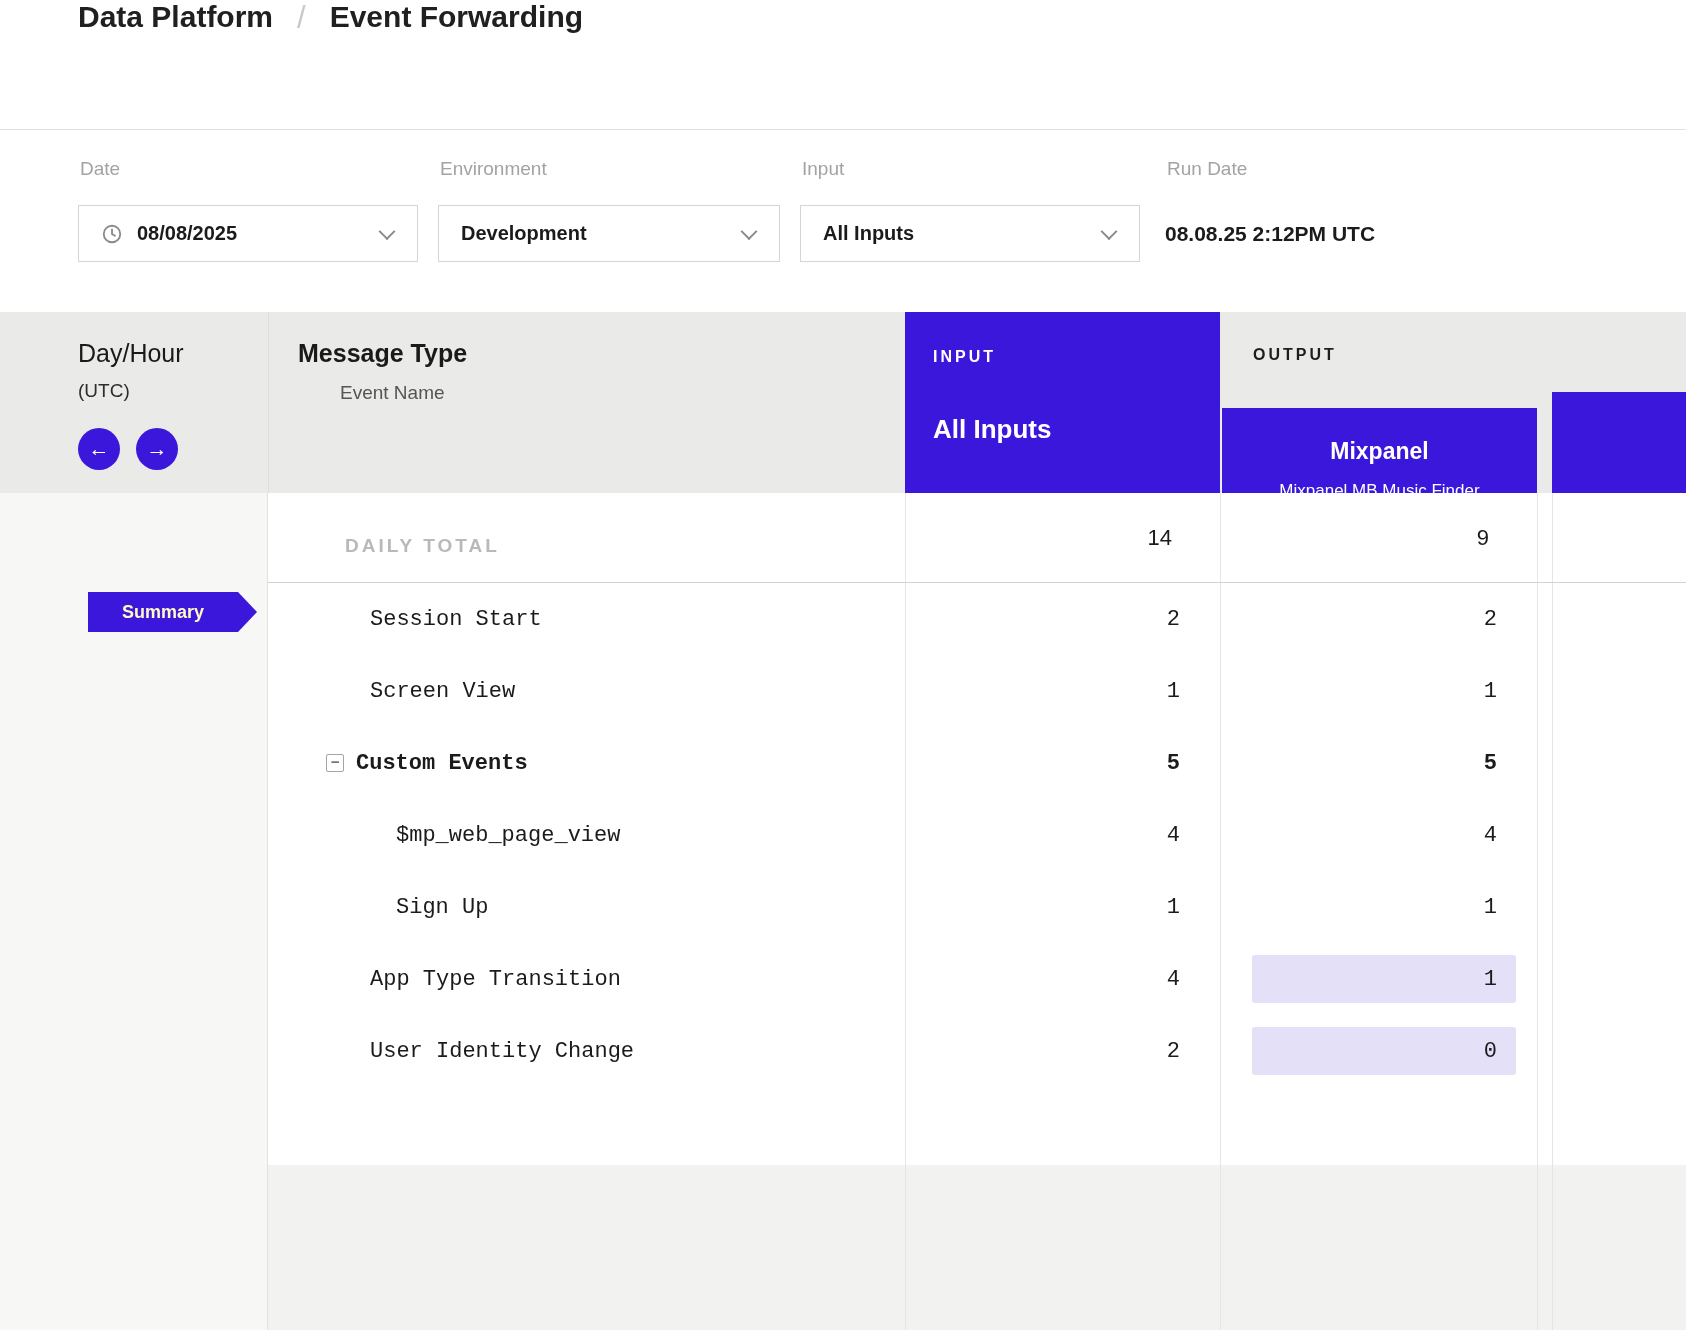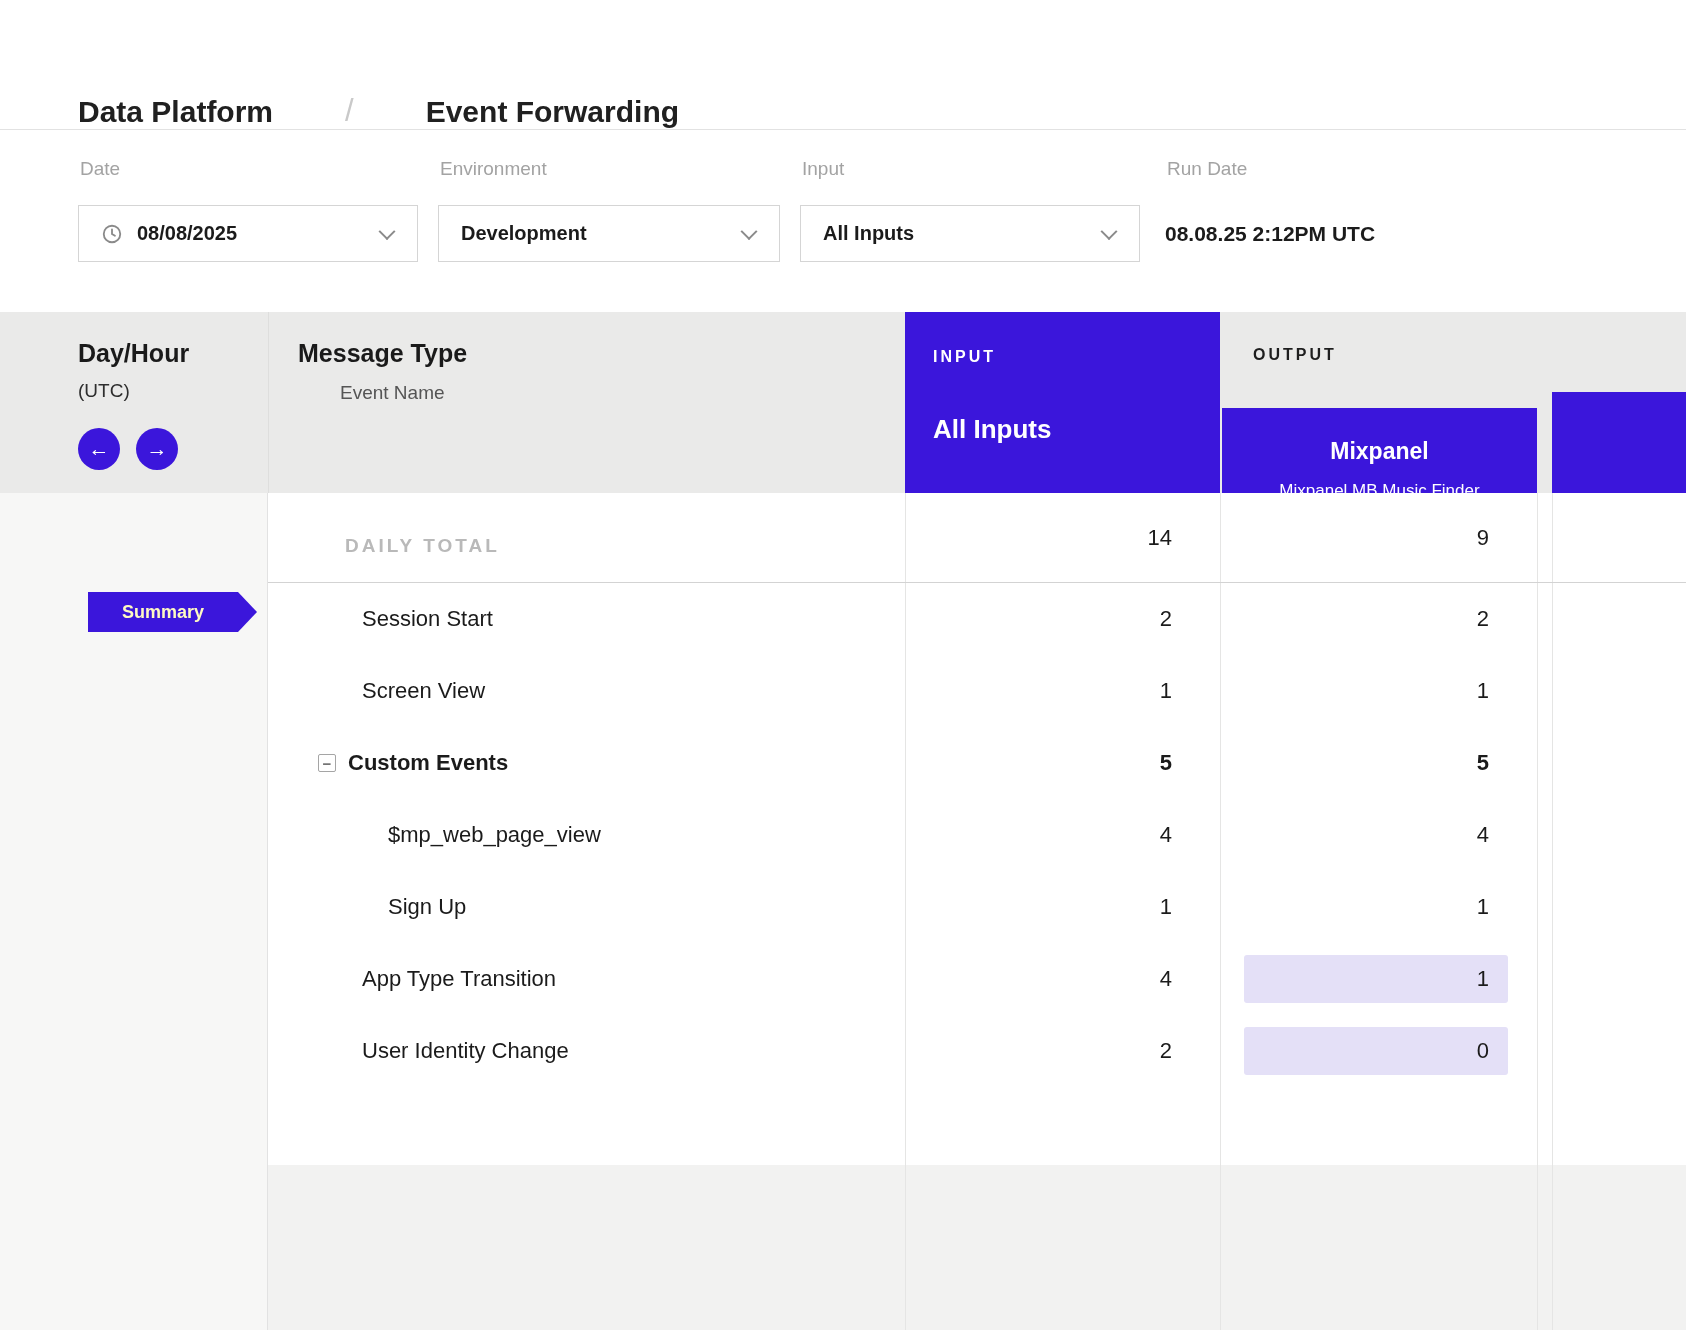--- a/index.html
+++ b/index.html
@@ -7,21 +7,21 @@
     --highlight:#E4E0F7;
     --header-bg:#EAEAE9;
     --panel-bg:#F7F7F6;
     --footer-bg:#F2F2F1;
   }
   *{box-sizing:border-box;margin:0;padding:0;}
   body{font-family:"Liberation Sans","DejaVu Sans",sans-serif;background:#fff;}
   .page{position:relative;width:1686px;height:1330px;overflow:hidden;background:#fff;}
 
   
-  .topbar{height:130px;border-bottom:1px solid #E2E2E2;display:flex;align-items:flex-end;padding-left:78px;background:#fff;gap:48px;}
+  .topbar{height:130px;border-bottom:1px solid #E2E2E2;display:flex;align-items:flex-start;padding-left:78px;background:#fff;}
   .crumb{font-size:30px;font-weight:600;color:#202020;}
   .crumb-sep{font-size:31px;color:#C9C9C9;font-weight:400;margin:0 24px;}
 
   
   .filterbar{position:relative;height:182px;background:#fff;}
   .fgroup{position:absolute;top:0;}
   .fgroup .flabel{position:absolute;top:28px;left:2px;font-size:19px;color:#A3A3A3;}
   .fgroup .fcontrol{position:absolute;top:75px;left:0;height:57px;display:flex;align-items:center;}
   .g-date{left:78px;width:340px;}
   .g-env{left:438px;width:342px;}
@@ -29,21 +29,21 @@
   .g-run{left:1165px;width:340px;}
   .dropdown{width:100%;border:1px solid #D5D5D5;border-radius:0;background:#fff;padding:0 22px;cursor:pointer;position:relative;}
   .dropdown .dval{font-size:20px;font-weight:700;color:#1B1B1B;}
   .chev{position:absolute;right:24px;top:50%;width:12px;height:12px;border-right:2px solid #8A8A8A;border-bottom:2px solid #8A8A8A;transform:translateY(-70%) rotate(45deg);}
   .clock{margin-right:14px;display:flex;align-items:center;}
   .runval{font-size:21px;font-weight:700;color:#1B1B1B;}
 
   
   .grid-header{position:relative;height:181px;background:var(--header-bg);}
   .gh-vline{position:absolute;left:268px;top:0;bottom:0;width:1px;background:#DEDEDD;}
-  .dayhour-title{position:absolute;left:78px;top:27px;font-size:25px;font-weight:700;color:#1A1A1A;}
+  .dayhour-title{position:absolute;left:78px;top:27px;font-size:25px;font-weight:400;color:#1A1A1A;}
   .dayhour-sub{position:absolute;left:78px;top:68px;font-size:19px;color:#2E2E2E;}
   .nav-arrows{position:absolute;left:78px;top:116px;display:flex;gap:16px;}
   .circle-btn{width:42px;height:42px;border-radius:50%;background:var(--accent);color:#fff;display:flex;align-items:center;justify-content:center;font-size:21px;cursor:pointer;border:none;}
   .msg-title{position:absolute;left:298px;top:27px;font-size:25px;font-weight:700;color:#1A1A1A;}
   .msg-sub{position:absolute;left:340px;top:70px;font-size:19px;color:#555;}
   .input-block{position:absolute;left:905px;top:0;width:315px;height:181px;background:var(--accent);color:#fff;cursor:pointer;}
   .input-block .sec-label{position:absolute;left:28px;top:36px;font-size:16px;font-weight:700;letter-spacing:3px;}
   .input-block .col-title{position:absolute;left:28px;top:102px;font-size:26px;font-weight:700;}
   .output-label{position:absolute;left:1253px;top:34px;font-size:16px;font-weight:700;letter-spacing:3px;color:#1E1E1E;}
   .mixpanel-block{position:absolute;left:1222px;top:96px;width:315px;height:123px;background:var(--accent);color:#fff;display:flex;flex-direction:column;align-items:center;justify-content:center;gap:16px;cursor:pointer;}
@@ -57,21 +57,21 @@
   .summary-badge{position:absolute;left:88px;top:99px;width:169px;height:40px;background:var(--accent);color:#fef9c3;font-size:18px;font-weight:700;display:flex;align-items:center;justify-content:center;padding-right:19px;clip-path:polygon(0 0,150px 0,100% 50%,150px 100%,0 100%);cursor:pointer;}
   .hour-list{position:absolute;left:0;right:0;top:141px;}
   .hour-item{height:44.6px;display:flex;align-items:center;justify-content:flex-end;padding-right:46px;font-size:20px;font-weight:700;color:#1C1C1C;cursor:pointer;}
 
   .main-col{position:absolute;left:268px;top:0;right:0;bottom:0;background:#fff;}
   .footer-gray{position:absolute;left:0;right:0;top:672px;bottom:0;background:var(--footer-bg);z-index:0;}
   .vline{position:absolute;top:0;bottom:0;width:1px;background:#E5E5E4;z-index:1;}
   .v1{left:637px;} .v2{left:952px;} .v3{left:1269px;} .v4{left:1284px;}
 
   .total-row{position:absolute;left:0;right:0;top:0;height:90px;display:flex;border-bottom:1px solid #D3D3D3;z-index:2;}
-  .event-rows{position:absolute;left:0;right:0;top:90px;z-index:2;}
+  .event-rows{position:absolute;left:8px;right:0;top:90px;z-index:2;font-family:Liberation Mono, monospace;}
   .erow{height:72px;display:flex;}
 
   .cell{display:flex;align-items:center;font-size:22px;color:#1B1B1B;}
   .c-name{width:637px;}
   .c-in{width:315px;justify-content:flex-end;padding-right:48px;}
   .c-out{width:317px;justify-content:flex-end;padding-right:48px;}
   .c-sep{width:15px;}
   .c-extra{flex:1;}
   .bold{font-weight:700;}
   .indent1{padding-left:94px;}

